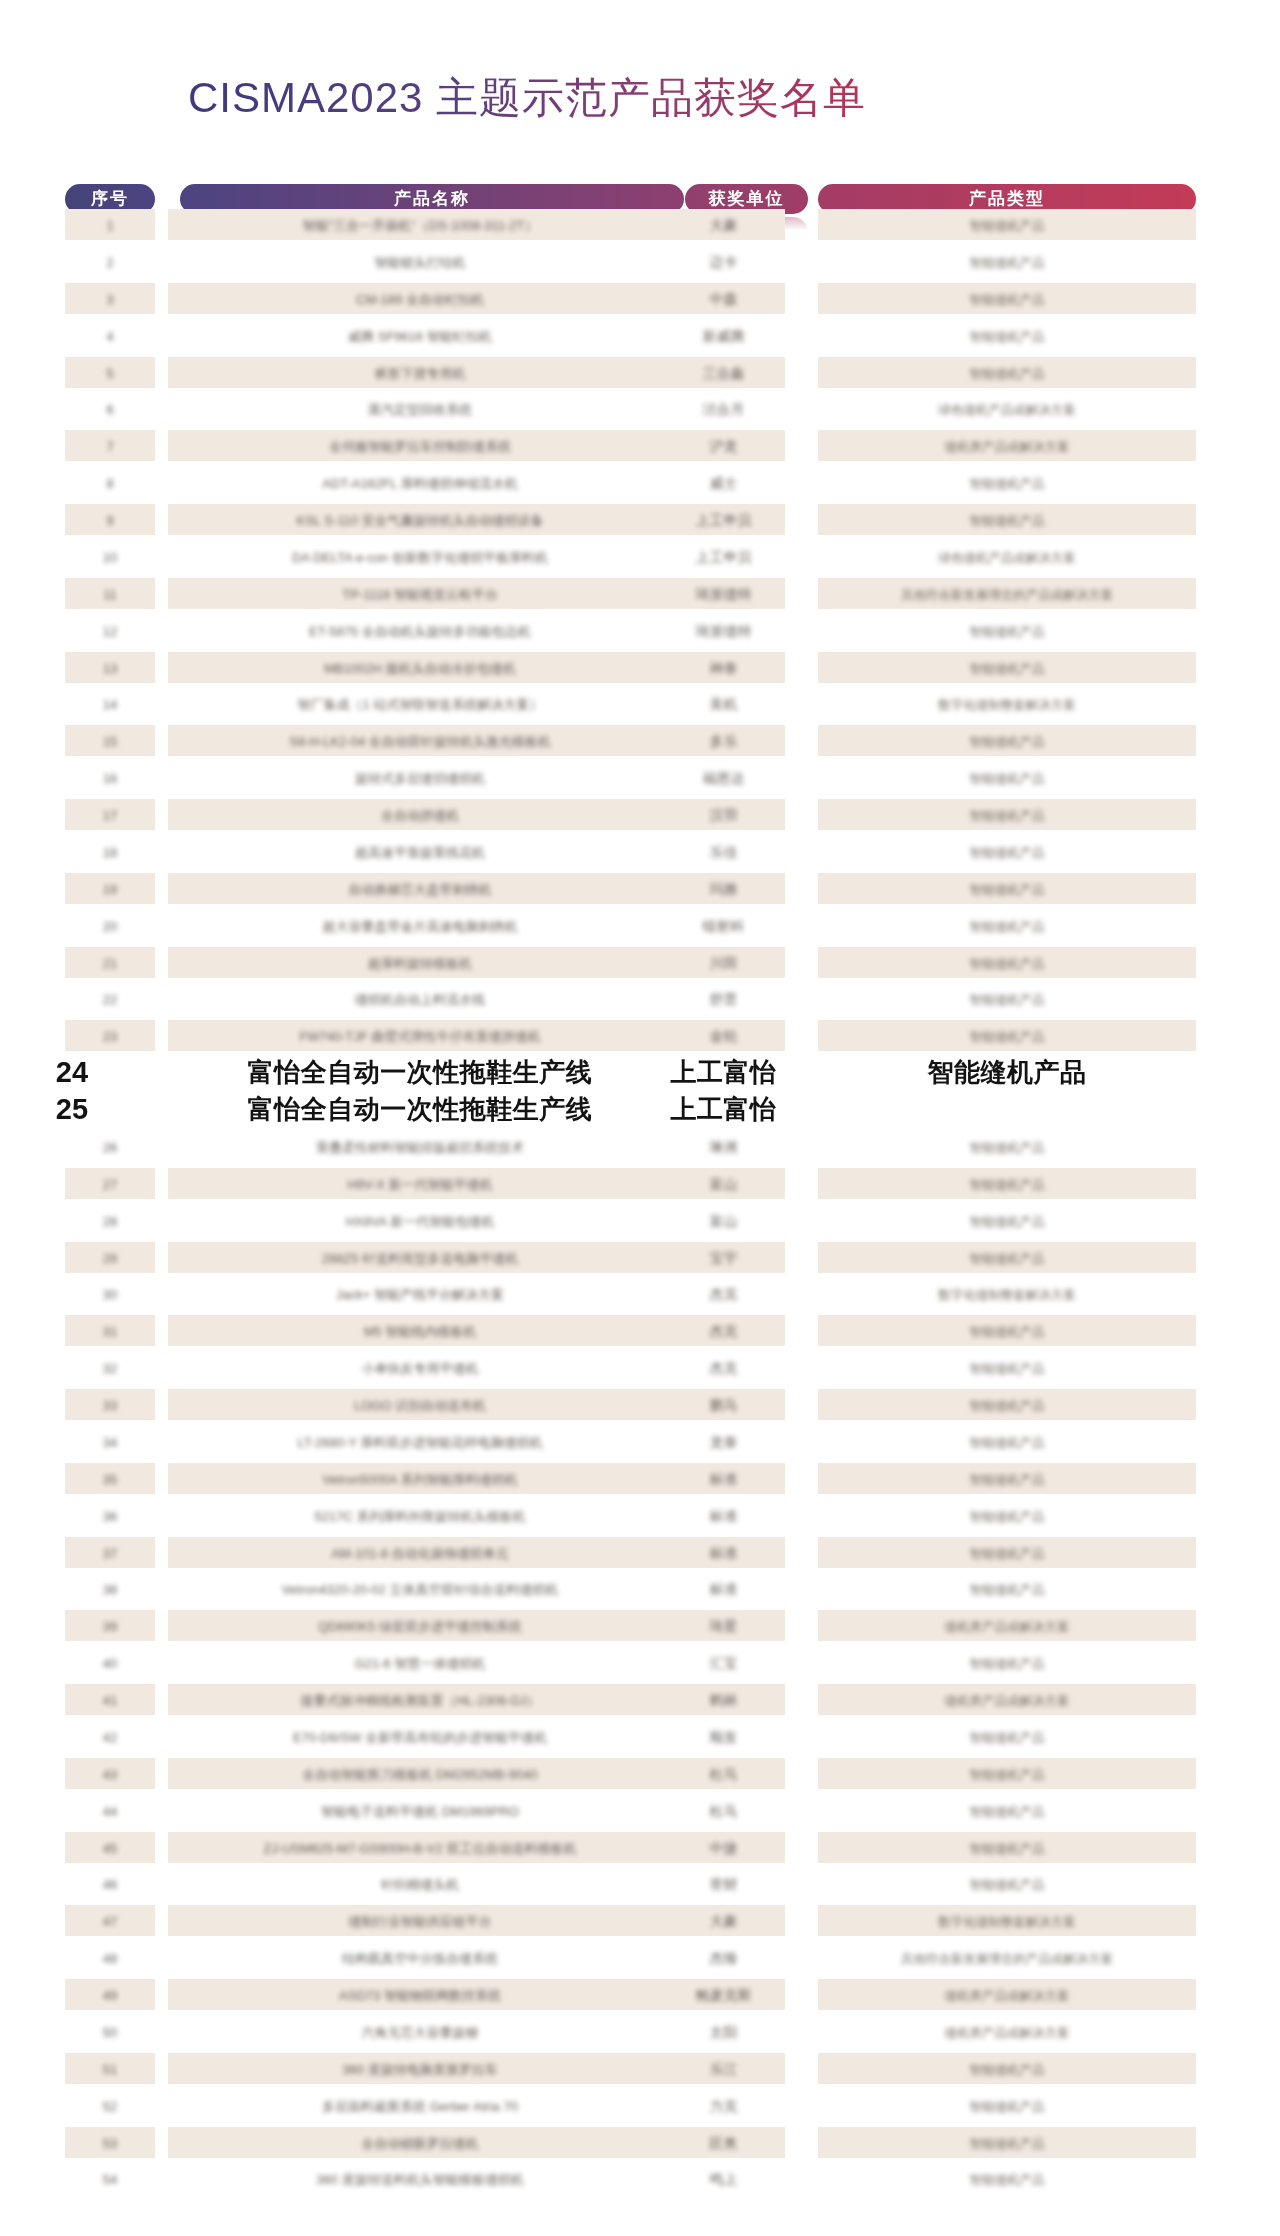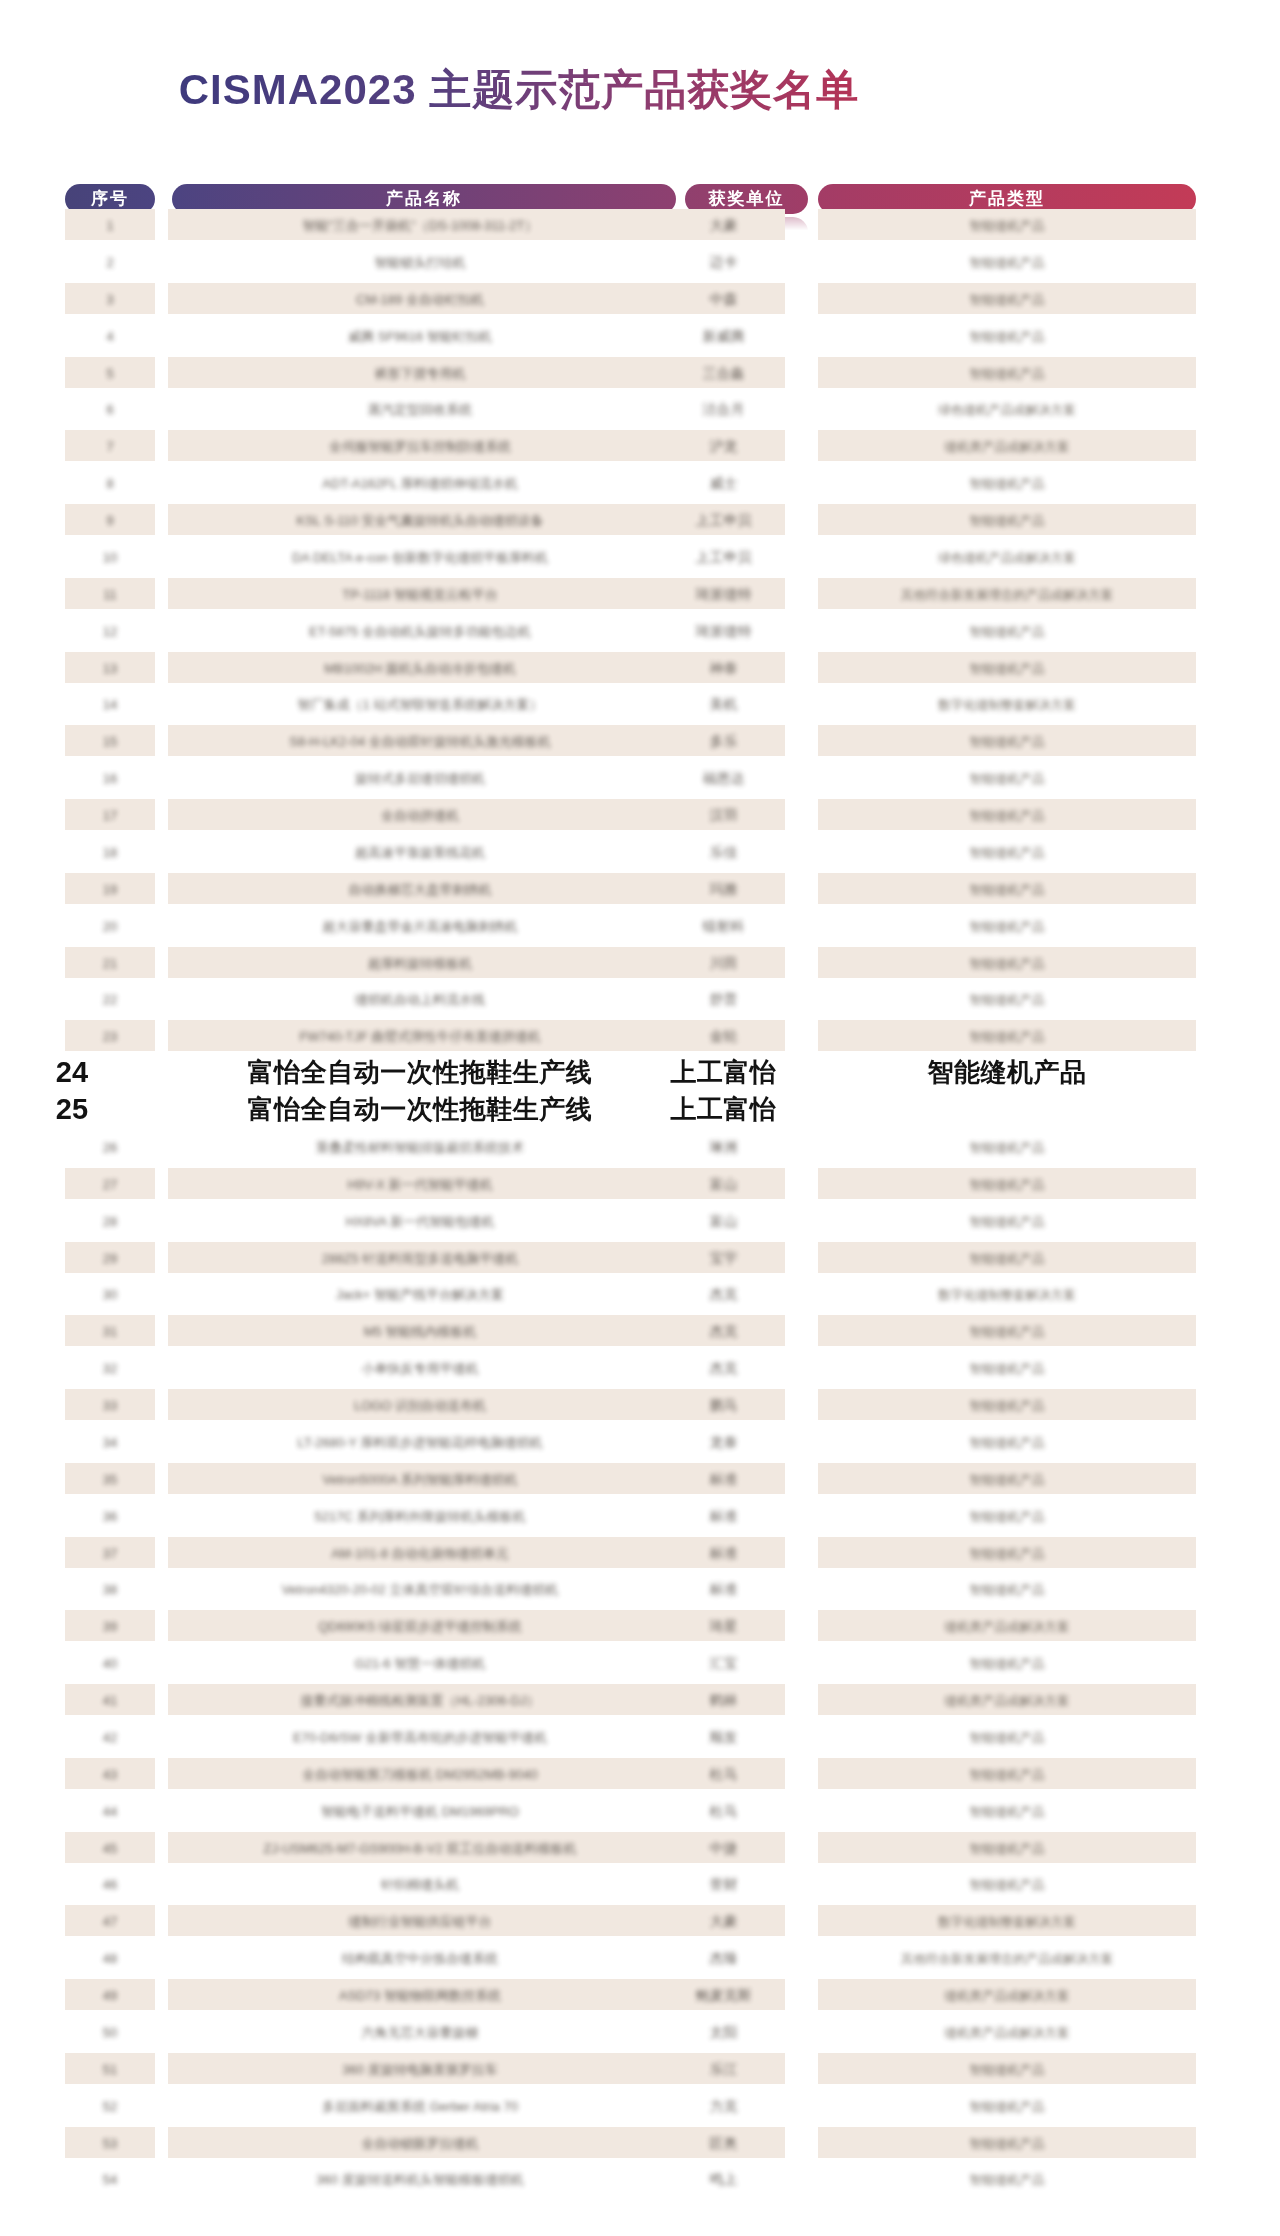--- a/index.html
+++ b/index.html
@@ -5,34 +5,34 @@
   html,body{margin:0;padding:0;}
   body{
     width:1280px;height:2236px;background:#ffffff;position:relative;
     font-family:"Liberation Sans","DejaVu Sans",sans-serif;
     overflow:hidden;
   }
   .page{position:absolute;inset:0;}
   
   .title{
     position:absolute;top:58px;left:0;width:1030px;height:52px;
-    margin:4px;text-align:center;font-size:42px;font-weight:700;letter-spacing:1px;
+    margin:12px;text-align:center;font-size:42px;font-weight:400;letter-spacing:1px;
     background:linear-gradient(90deg,#3f3a7d 18%,#56407f 42%,#8c3d71 62%,#b23457 82%);
     -webkit-background-clip:text;background-clip:text;color:transparent;
   }
   
   .header-row{position:absolute;top:150px;left:0;width:1280px;height:30px;margin-top:34px;}
   .pill{
     position:absolute;top:0;height:30px;border-radius:15px;
     color:#ffffff;font-size:17px;font-weight:700;letter-spacing:2px;
     text-align:center;line-height:30px;
     -webkit-box-reflect:below 3px linear-gradient(to bottom,rgba(0,0,0,0) 55%,rgba(0,0,0,0.35) 100%);
   }
   .pill.h1{left:65px;width:90px;background:linear-gradient(90deg,#474379,#4c4481);}
-  .pill.h2{left:172px;width:504px;background:linear-gradient(90deg,#4c4481,#8e4070);text-align:center;}
+  .pill.h2{left:180px;width:504px;background:linear-gradient(90deg,#4c4481,#8e4070);text-align:center;}
   .pill.h3{left:685px;width:123px;background:linear-gradient(90deg,#90406e,#a03d67);}
   .pill.h4{left:818px;width:378px;background:linear-gradient(90deg,#a33c66,#c33b57);}
   
   .rows{position:absolute;top:206px;left:0;width:1280px;}
   .row{position:relative;height:36.88px;}
   .cell{
     position:absolute;top:3px;height:31px;line-height:31px;
     text-align:center;white-space:nowrap;overflow:visible;
   }
   .c1{left:65px;width:90px;}

